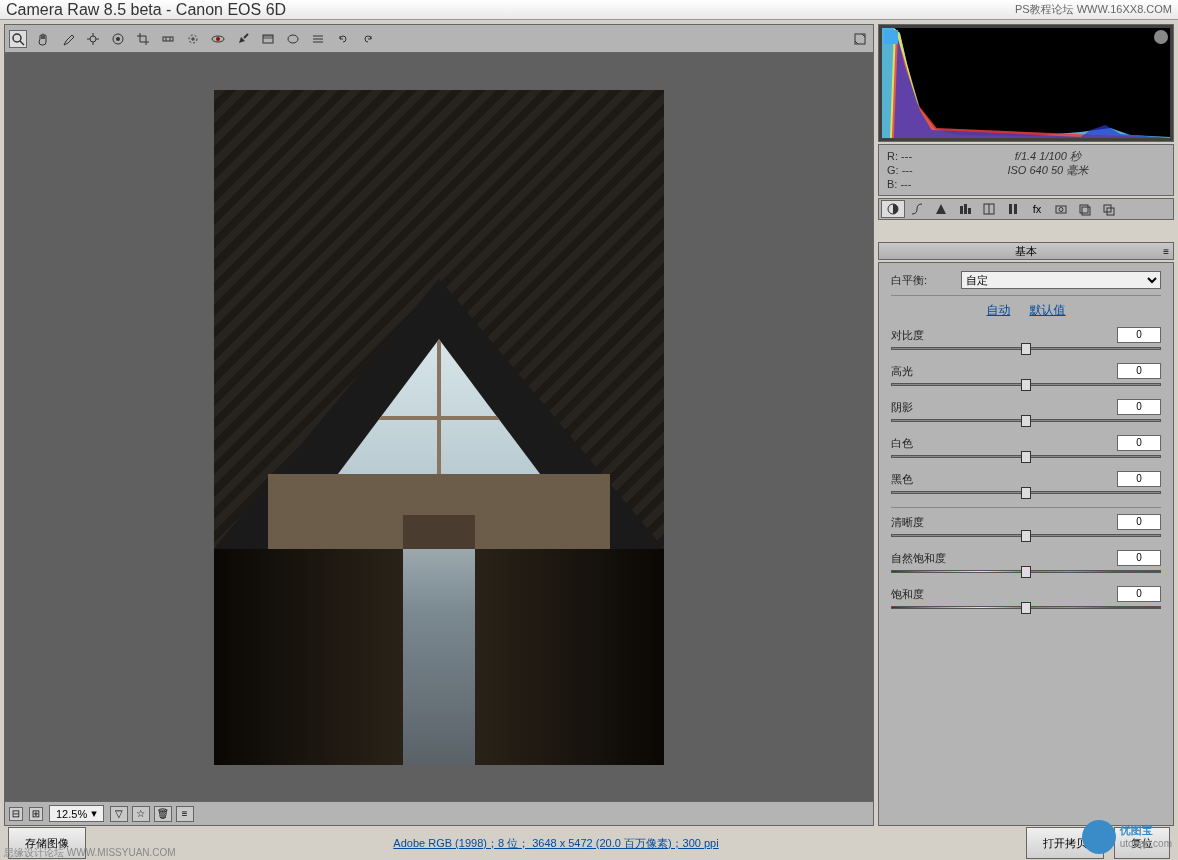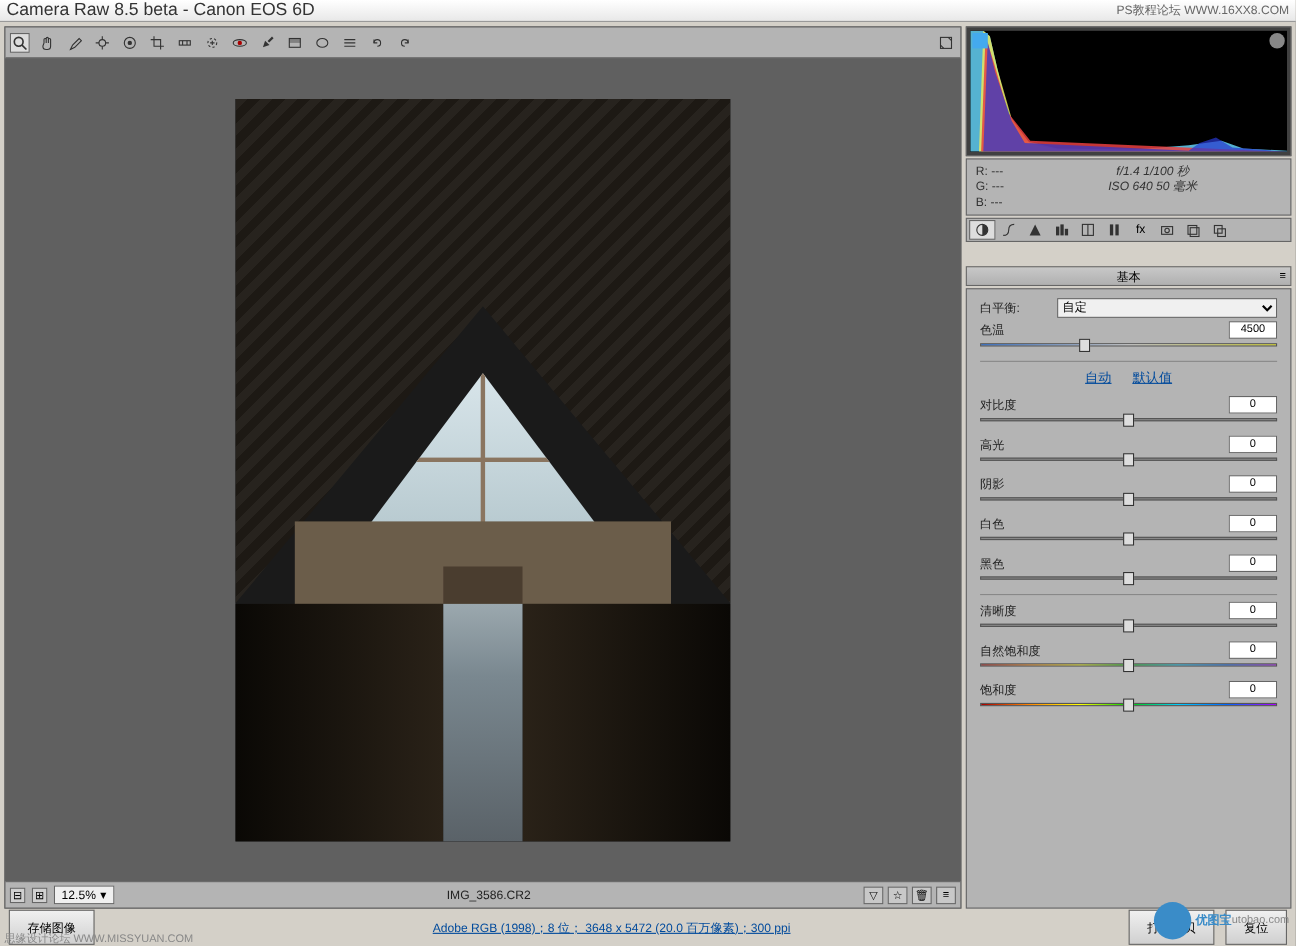--- a/index.html
+++ b/index.html
@@ -63,21 +63,21 @@
 .divider{height:1px;background:#888;margin:6px 0;}
 .links{text-align:center;margin:4px 0 8px;}
 .links a{color:#004a9c;text-decoration:underline;font-size:12px;margin:0 8px;cursor:pointer;}
 .bottom{height:26px;display:flex;align-items:center;padding:0 8px;gap:10px;}
 .btn{height:32px;padding:0 16px;border:1px solid #666;background:linear-gradient(#f0f0f0,#d0d0d0);font-size:11px;cursor:pointer;display:flex;align-items:center;}
 .bottom .meta{flex:1;text-align:center;color:#004a9c;text-decoration:underline;font-size:11px;}
 .watermark-bl{position:absolute;bottom:0;left:4px;font-size:10px;color:#888;}
 .watermark-br{position:absolute;bottom:6px;right:6px;display:flex;align-items:center;gap:4px;color:#3a8cc8;font-size:16px;font-weight:bold;}
 .watermark-br .bubble{width:34px;height:34px;border-radius:50%;background:#3a8cc8;position:relative;}
 .watermark-br .bubble::after{content:"";position:absolute;bottom:-4px;right:4px;width:0;height:0;border:6px solid transparent;border-top-color:#3a8cc8;}
-.watermark-br .txt{display:flex;flex-direction:row;line-height:14px;}
+.watermark-br .txt{display:flex;flex-direction:column;line-height:14px;}
 .watermark-br .url{font-size:10px;color:#888;font-weight:normal;}
 </style>
 </head>
 <body>
 
 <div class="titlebar">
   <span class="t">Camera Raw 8.5 beta  -  Canon EOS 6D</span>
   <span class="wm">PS教程论坛 WWW.16XX8.COM</span>
 </div>
 
@@ -196,21 +196,20 @@
         <div class="aisle"></div>
       </div>
     </div>
     <div class="statusbar">
       <span class="sb-btn">⊟</span>
       <span class="sb-btn">⊞</span>
       <span class="zoom-box">
           <span>12.5%</span>
           <span>▾</span>
         </span>
-      <span class="fn">IMG_3586.CR2</span>
       <div class="sb-icons">
         <span class="ic">▽</span>
         <span class="ic">☆</span>
         <span class="ic">🗑</span>
         <span class="ic">≡</span>
       </div>
     </div>
   </div>
 
   <div class="right-pane">
@@ -295,30 +294,20 @@
     </div>
     <div class="panel-title">
       <span>基本</span>
       <span class="menu-ic">≡</span>
     </div>
     <div class="controls">
       <div class="ctl-row">
         <span class="lbl">白平衡:</span>
         <select><option>自定</option></select>
       </div>
-      <div class="slider-row">
-        <div class="head">
-            <span class="lbl">色温</span>
-            <span class="val">4500</span>
-          </div>
-        <div class="slider">
-            <div class="track temp"></div>
-            <div class="thumb" style="left:35%"></div>
-          </div>
-      </div>
       <div class="divider"></div>
       <div class="links">
         <a>自动</a>
         <a>默认值</a>
       </div>
       <div class="slider-row">
           <div class="head">
             <span class="lbl">对比度</span>
             <span class="val">0</span>
           </div>

